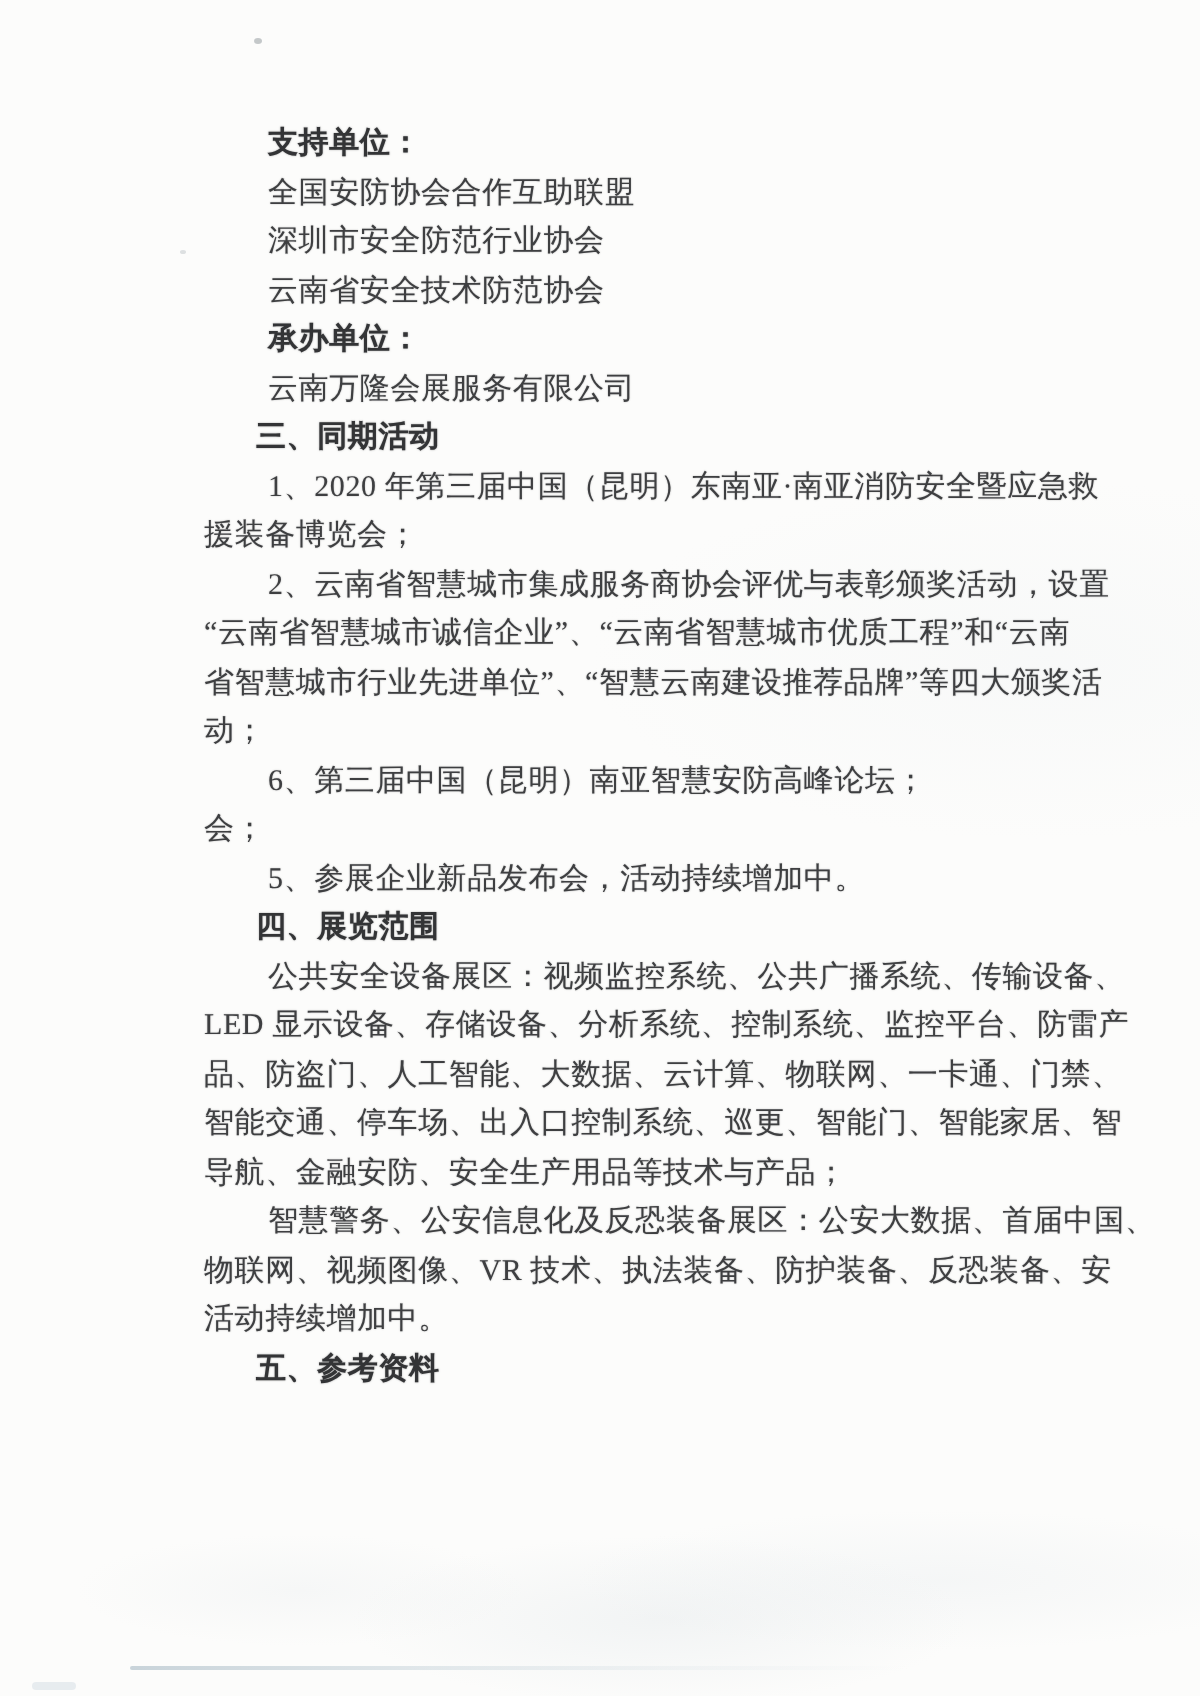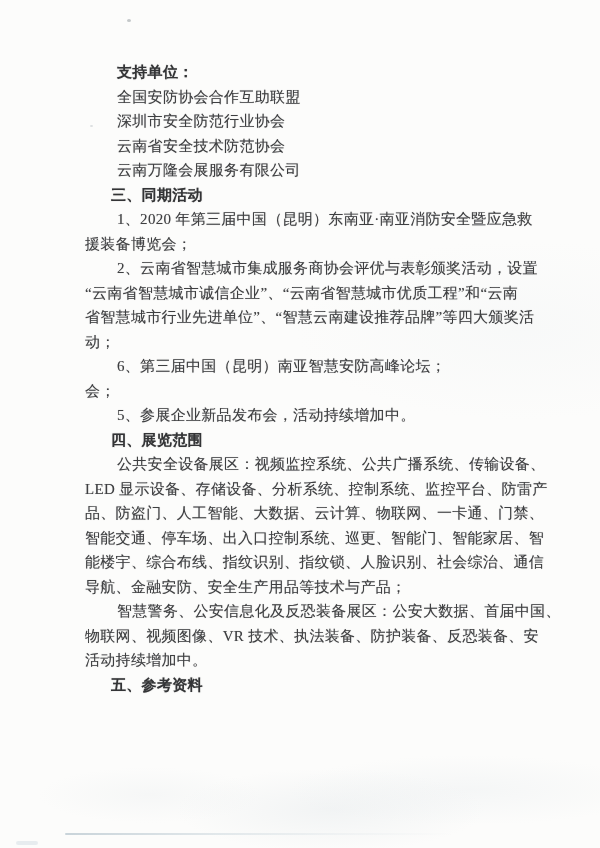--- a/index.html
+++ b/index.html
@@ -18,21 +18,21 @@
     inset: 0;
     background:
       radial-gradient(220px 60px at 330px 810px, rgba(222,228,231,0.35), rgba(222,228,231,0) 70%),
       radial-gradient(260px 50px at 470px 790px, rgba(228,233,236,0.30), rgba(228,233,236,0) 70%),
       radial-gradient(160px 40px at 150px 795px, rgba(230,234,236,0.28), rgba(230,234,236,0) 70%),
       radial-gradient(300px 120px at 520px 330px, rgba(240,243,244,0.35), rgba(240,243,244,0) 75%),
       #fcfcfb;
   }
   .doc {
     position: absolute;
-    left: 85px;
+    left: 102px;
     top: 60px;
     width: 433px;
   }
   .line {
     font-size: 15px;
     line-height: 24.5px;
     height: 24.5px;
     white-space: nowrap;
     color: #3e3f41;
     letter-spacing: 0.3px;
@@ -64,37 +64,37 @@
 </style>
 </head>
 <body>
 
 <div class="scan-page">
   <div class="doc">
       <div class="line bold indent">支持单位：</div>
       <div class="line indent">全国安防协会合作互助联盟</div>
       <div class="line indent">深圳市安全防范行业协会</div>
       <div class="line indent">云南省安全技术防范协会</div>
+      <div class="line bold indent">承办单位：</div>
       <div class="line indent">云南万隆会展服务有限公司</div>
       <div class="line bold indent-h">三、同期活动</div>
       <div class="line indent just">1、2020 年第三届中国（昆明）东南亚·南亚消防安全暨应急救</div>
       <div class="line">援装备博览会；</div>
       <div class="line indent just">2、云南省智慧城市集成服务商协会评优与表彰颁奖活动，设置</div>
       <div class="line just">“云南省智慧城市诚信企业”、“云南省智慧城市优质工程”和“云南</div>
       <div class="line just">省智慧城市行业先进单位”、“智慧云南建设推荐品牌”等四大颁奖活</div>
       <div class="line">动；</div>
       <div class="line indent">6、第三届中国（昆明）南亚智慧安防高峰论坛；</div>
       <div class="line">会；</div>
       <div class="line indent">5、参展企业新品发布会，活动持续增加中。</div>
       <div class="line bold indent-h">四、展览范围</div>
       <div class="line indent just">公共安全设备展区：视频监控系统、公共广播系统、传输设备、</div>
       <div class="line just">LED 显示设备、存储设备、分析系统、控制系统、监控平台、防雷产</div>
       <div class="line just">品、防盗门、人工智能、大数据、云计算、物联网、一卡通、门禁、</div>
       <div class="line just">智能交通、停车场、出入口控制系统、巡更、智能门、智能家居、智</div>
-      <div class="line just">能楼宇、综合布线、指纹识别、指纹锁、人脸识别、社会综治、通信</div>
       <div class="line">导航、金融安防、安全生产用品等技术与产品；</div>
       <div class="line indent just">智慧警务、公安信息化及反恐装备展区：公安大数据、首届中国、</div>
       <div class="line just">物联网、视频图像、VR 技术、执法装备、防护装备、反恐装备、安</div>
       <div class="line">活动持续增加中。</div>
       <div class="line bold indent-h">五、参考资料</div>
     </div>
   <div class="artifact-line"></div>
   <div class="speck speck-1"></div>
   <div class="speck speck-2"></div>
   <div class="speck speck-3"></div>

